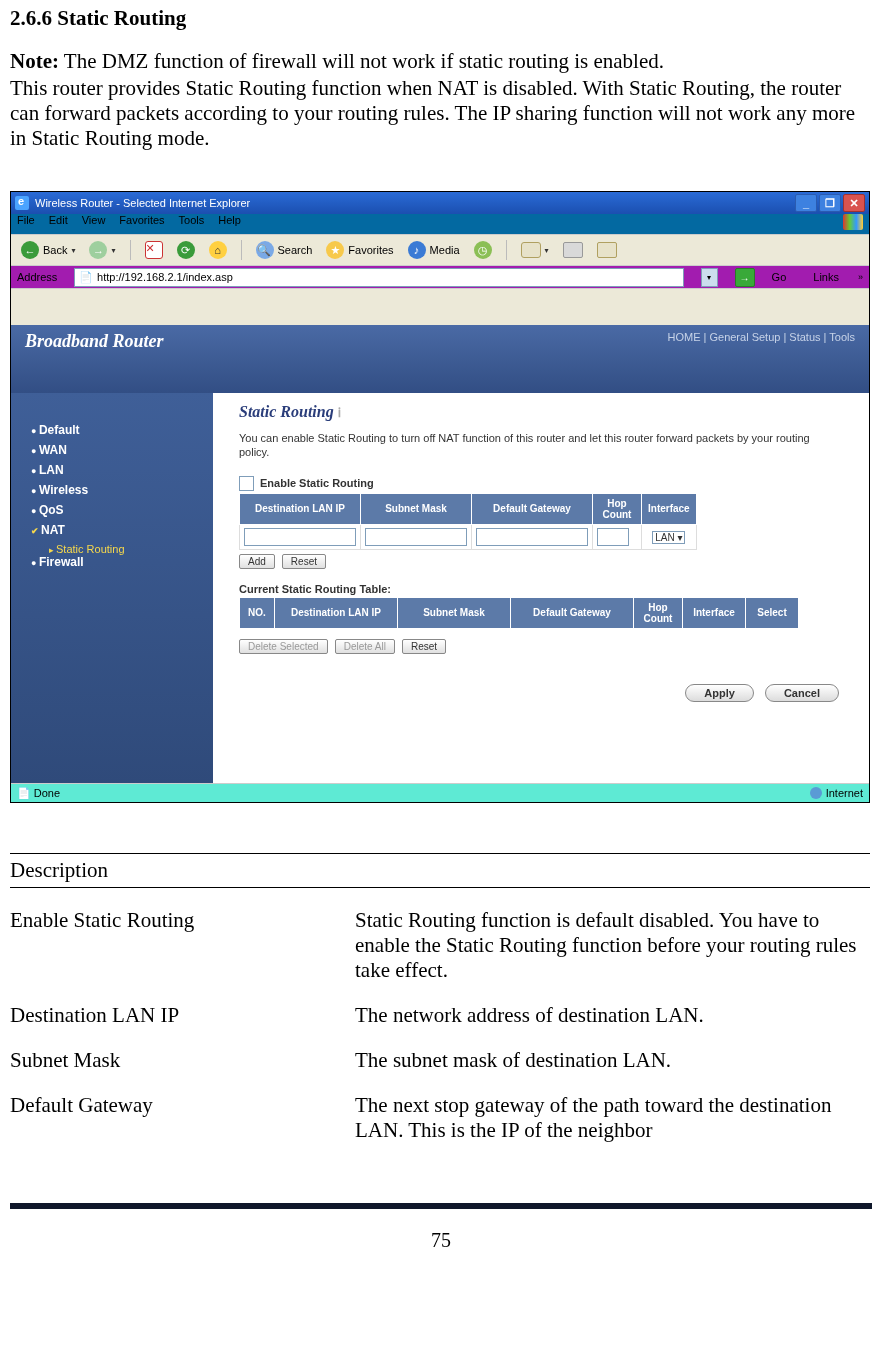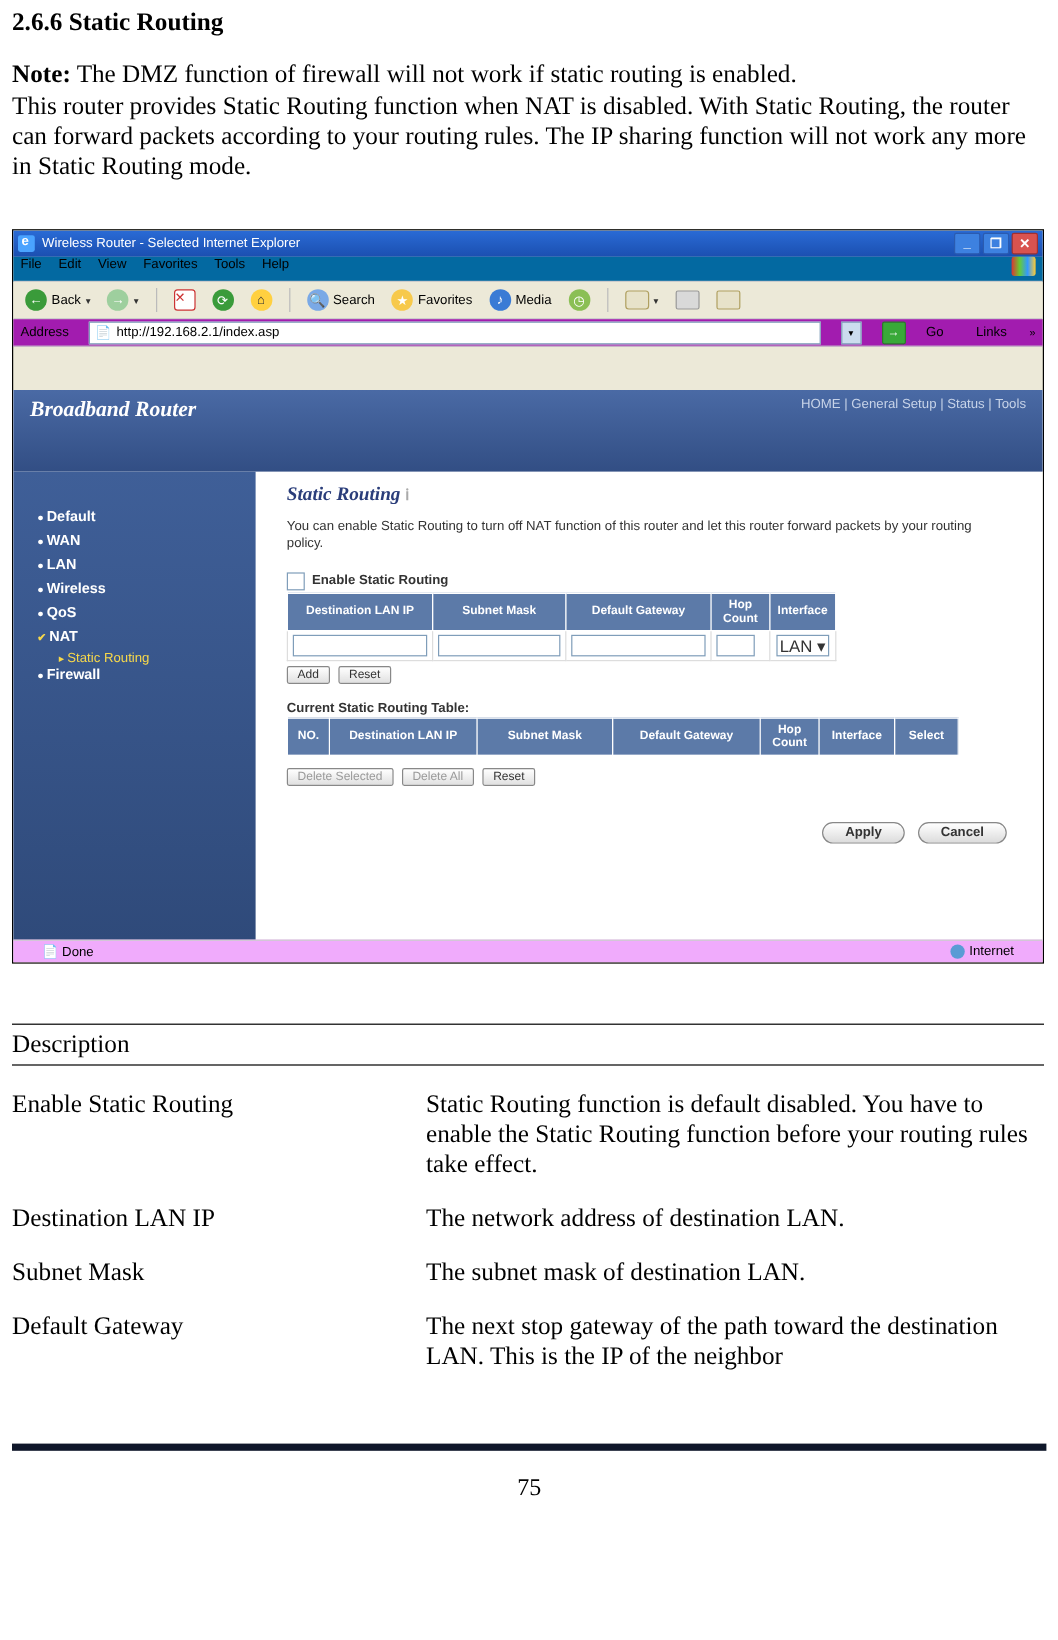--- a/index.html
+++ b/index.html
@@ -100,28 +100,28 @@
   .sidebar .sublink::before { content:"▸ "; color:#f7d84b; font-size:9px; }
   .mainpane { flex:1; padding:10px 20px 10px 26px; font-size:11px; color:#333; position:relative;}
   .sr-title { font-family: Georgia, serif; font-style:italic; font-weight:bold; color:#2a3d7a; font-size:16px; margin-bottom:10px; }
   .sr-desc { font-size:11px; color:#333; margin-bottom:16px; line-height:1.3; max-width:580px;}
   .chk-row { display:flex; align-items:center; gap:6px; margin-bottom:2px;}
   .chk { width:13px; height:13px; border:1px solid #7f9db9; background:#fff;}
   .grid { border-collapse:collapse; }
   .grid th { background:#5c7aa8; color:#fff; font-weight:bold; font-size:10px; padding:4px 6px; border:1px solid #fff; text-align:center;}
   .grid td { padding:3px 4px; border:1px solid #ddd; text-align:center; background:#fff;}
   .tfield { height:16px; border:1px solid #7f9db9; background:#fff; }
-  .sel { height:18px; border:1px solid #7f9db9; background:#fff; font-size:14px; padding:0 2px;}
+  .sel { height:18px; border:1px solid #7f9db9; background:#fff; font-size:10px; padding:0 2px;}
   .btn-xp { font-size:10px; padding:1px 8px; border:1px solid #888; background:linear-gradient(#fff,#e0e0e0); border-radius:2px; display:inline-block; margin-right:4px;}
   .btn-xp.disabled { color:#999; }
   .subtitle { font-weight:bold; font-size:11px; margin:14px 0 2px 0; }
   .apply-btn { display:inline-block; padding:2px 18px; border:1px solid #888; border-radius:10px; background:linear-gradient(#fff,#dcdcdc); font-weight:bold; font-size:11px; margin-left:8px;}
   .apply-row { text-align:right; margin-top:30px; padding-right:10px;}
   
-  .statusbar { position:absolute; bottom:0; left:0; right:0; height:18px; background:#f0abfc; border-top:1px solid #ccc; display:flex; align-items:center; justify-content:space-between; padding:0 24px; font-size:11px;}
+  .statusbar { position:absolute; bottom:0; left:0; right:0; height:18px; background:#5eead4; border-top:1px solid #ccc; display:flex; align-items:center; justify-content:space-between; padding:0 6px; font-size:11px;}
   .status-right { display:flex; align-items:center; gap:4px;}
   .globe { width:12px; height:12px; background:#5a9bd5; border-radius:50%; position:relative;}
   
   .param-table { margin-top: 50px; width: 860px; }
   .param-header-row { display:flex; border-top:1px solid #000; border-bottom:1px solid #000; padding:4px 0;}
   .param-col1 { width: 345px; }
   .param-col2 { flex:1; }
   .param-row { display:flex; margin-top:20px; align-items:flex-start;}
   .page-footer { border-top:6px solid #0f172a; margin-top:60px; padding-top:20px; text-align:center; font-size:20px;}
 </style>

